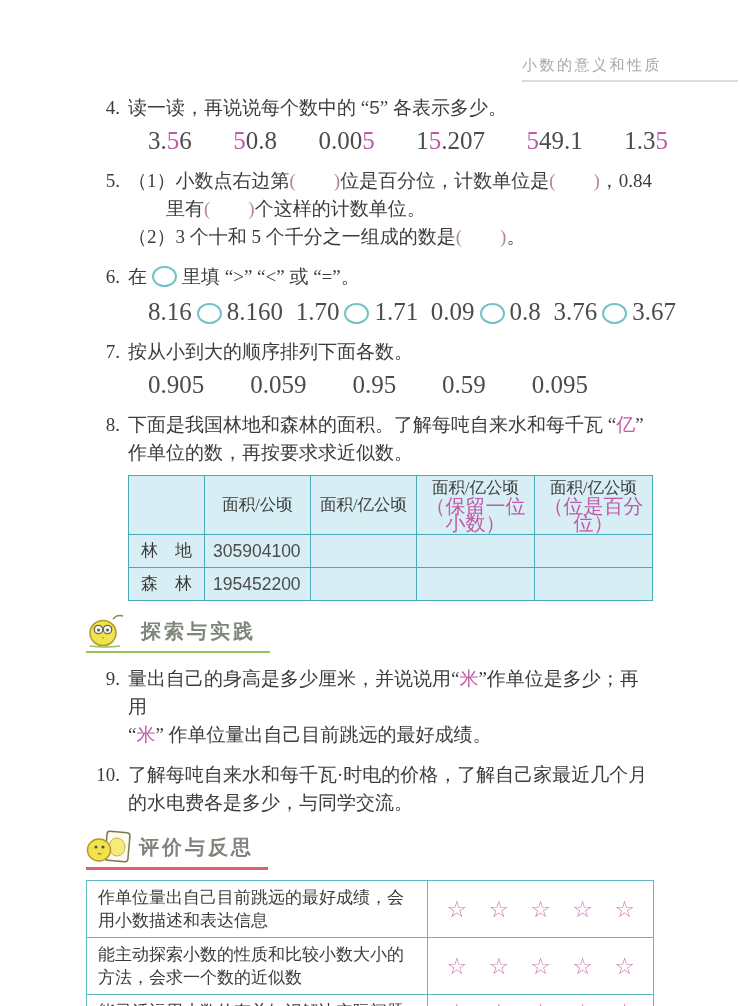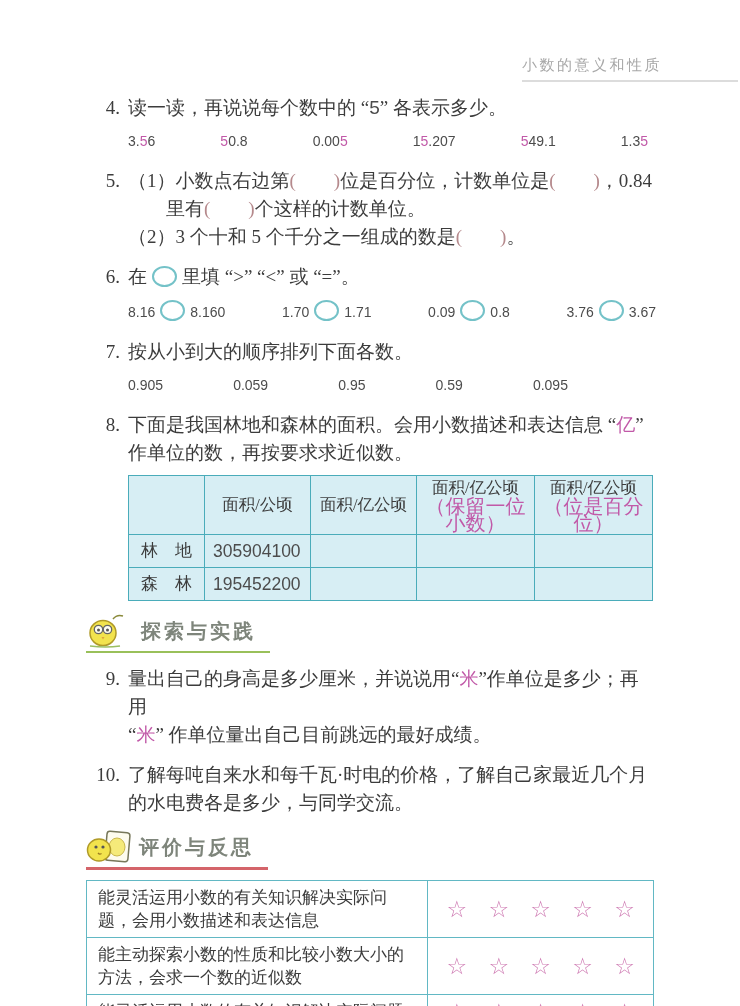--- a/index.html
+++ b/index.html
@@ -21,22 +21,22 @@
   .question { display: flex; margin-top: 12px; font-size: 19px; line-height: 28px; }
   .q-num { width: 34px; min-width: 34px; text-align: right; margin-right: 8px;
            font-family: "Liberation Serif", serif; color: #3c3c3c; }
   .q-body { flex: 1; }
   .magenta { color: #c159a8; }
   .blank { color: #b5898c; }
   .indent1 { padding-left: 38px; }
   .sans { font-family: "Liberation Sans", "DejaVu Sans", sans-serif; color: #4c4c4c; }
 
   .num-row { display: flex; margin-top: 5px;
-             font-family: Liberation Sans, sans-serif;
-             font-size: 14px; color: #4c4c4c; }
+             font-family: Liberation Serif, serif;
+             font-size: 25px; color: #4c4c4c; margin-left: 20px; }
   .q4-row { width: 520px; justify-content: space-between; }
   .q7-row { width: 440px; justify-content: space-between; }
   .q6-row { width: 528px; justify-content: space-between; margin-top: 7px; }
   .cmp-pair { white-space: nowrap; }
   .cmp-circle { display: inline-block; width: 25px; height: 21px;
                 border: 2px solid #74c2c8; border-radius: 50%;
                 vertical-align: -4px; margin: 0 5px; background: #fff; }
 
   
   .area-table { border-collapse: collapse; margin-top: 8px; background: #d7eef4; }
@@ -128,21 +128,21 @@
           <span>0.95</span>
           <span>0.59</span>
           <span>0.095</span>
         </div>
       </div>
     </div>
 
     <div class="question">
       <span class="q-num">8.</span>
       <div class="q-body">
-        <div><span>下面是我国林地和森林的面积。会用小数描述和表达信息 “</span><span class="magenta">亿</span><span>”</span></div>
+        <div><span>下面是我国林地和森林的面积。了解每吨自来水和每千瓦 “</span><span class="magenta">亿</span><span>”</span></div>
         <div>作单位的数，再按要求求近似数。</div>
         <table class="area-table">
           <tbody>
               <tr class="at-head">
             <td class="at-col-label"></td>
             <td class="at-col-a">面积/公顷</td>
             <td class="at-col-b">面积/亿公顷</td>
             <td class="at-col-c"><span>面积/亿公顷</span><span class="at-sub">（保留一位小数）</span></td>
             <td class="at-col-c"><span>面积/亿公顷</span><span class="at-sub">（位是百分位）</span></td>
           </tr>
@@ -211,21 +211,21 @@
             <path d="M12 24 Q13.5 26 15.5 24.5" fill="none" stroke="#9a7a20" stroke-width="1.3"></path>
           </svg>
         </span>
         <span class="sh-title">评价与反思</span>
       </span>
     </div>
 
     <table class="eval-table">
       <tbody>
           <tr>
-        <td class="eval-text">能灵活运用小数的有关知识解决实际问题，会用小数描述和表达信息</td>
+        <td class="eval-text">作单位量出自己目前跳远的最好成绩，会用小数描述和表达信息</td>
         <td class="eval-stars">☆ ☆ ☆ ☆ ☆</td>
       </tr>
       <tr>
         <td class="eval-text">能主动探索小数的性质和比较小数大小的方法，会求一个数的近似数</td>
         <td class="eval-stars">☆ ☆ ☆ ☆ ☆</td>
       </tr>
       <tr>
         <td class="eval-text">能灵活运用小数的有关知识解决实际问题</td>
         <td class="eval-stars">☆ ☆ ☆ ☆ ☆</td>
       </tr>

